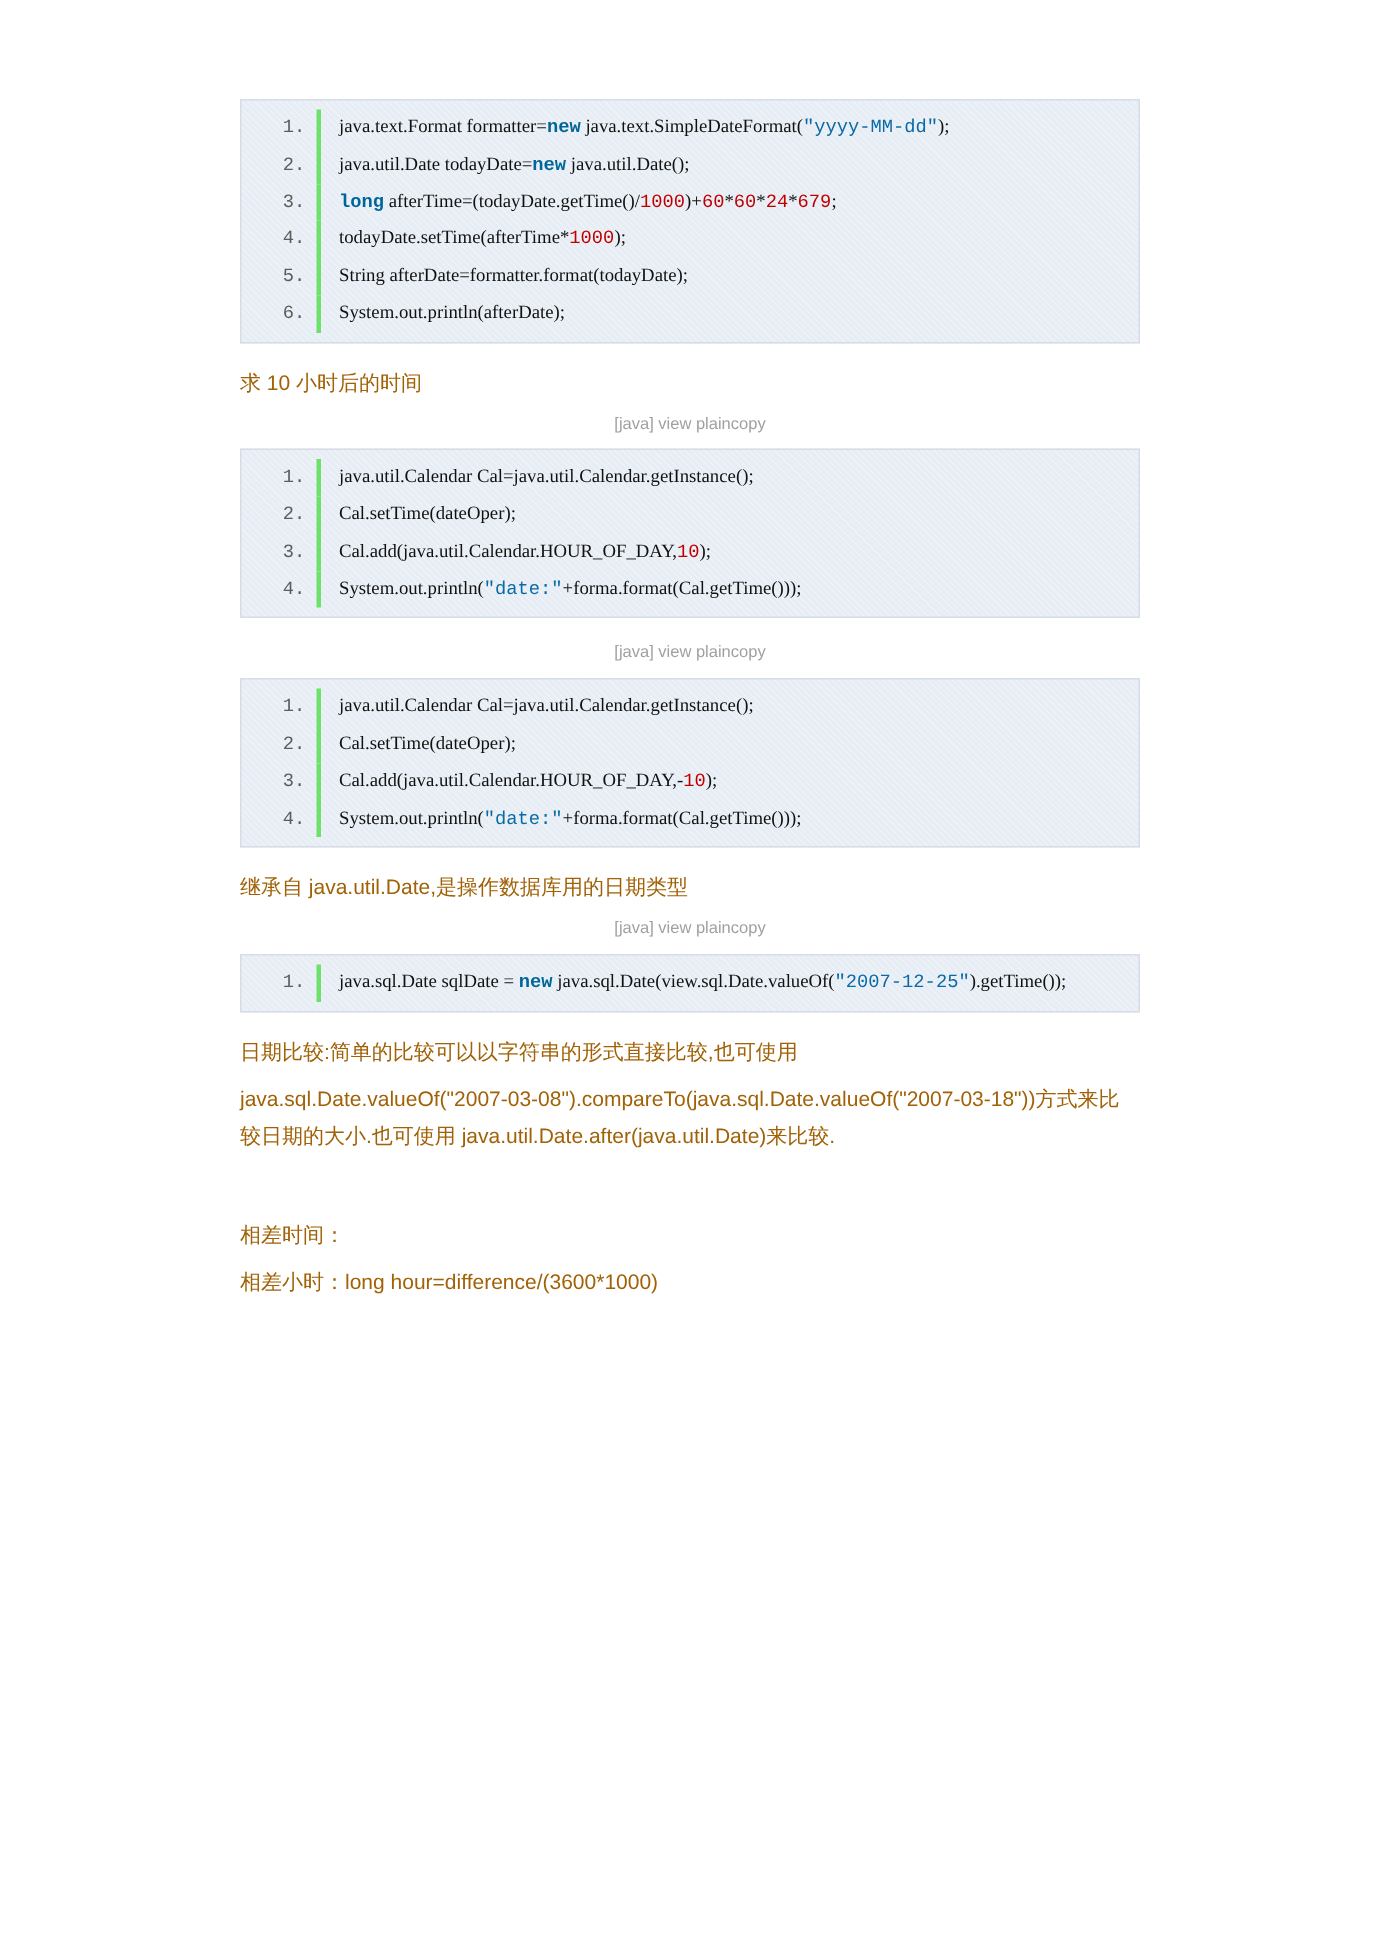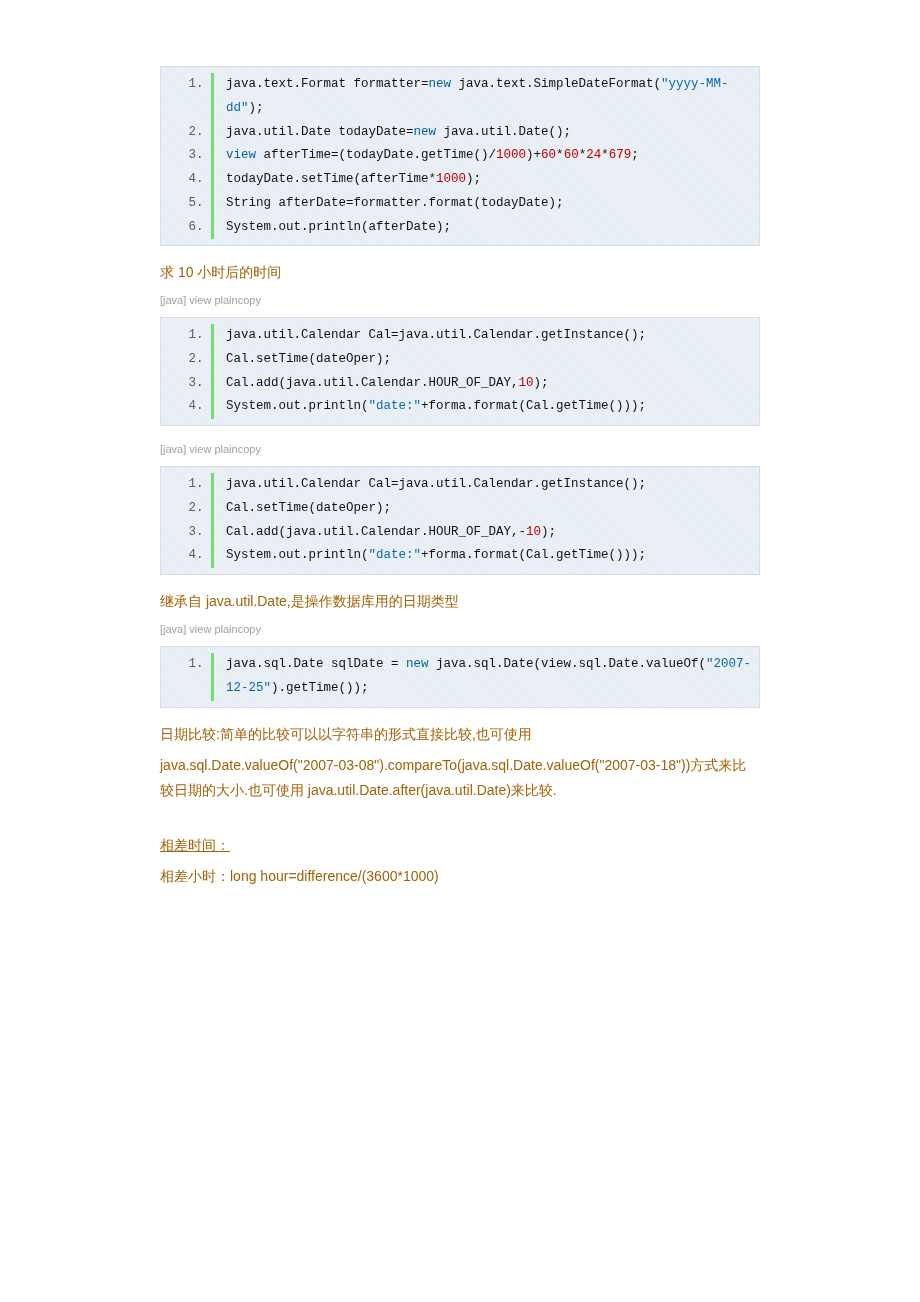--- a/index.html
+++ b/index.html
@@ -29,45 +29,46 @@
     list-style: decimal;
     margin: 0;
     padding: 0 0 0 50px;
     color: #5c5c5c;
   }
   .codebox ol li {
     border-left: 3px solid #6ce26c;
     padding-left: 12px;
     color: #5c5c5c;
   }
-  .codebox ol li span.t { color: #111; }
-  .codebox ol li span.kw { color: #006699; font-weight: normal; }
+  .codebox ol li span.t { color: #111; font-family: Liberation Serif, serif; }
+  .codebox ol li span.kw { color: #006699; font-weight: bold; }
   .codebox ol li span.str { color: #0a6aa6; }
   .codebox ol li span.num { color: #c00000; }
   .toolbar {
     font-size: 11px;
     color: #a0a0a0;
     margin: 4px 0 4px 0;
     font-family: Arial, sans-serif;
+    text-align: center;
   }
   .para {
     margin: 14px 0 6px 0;
     color: #a16207;
   }
 </style>
 </head>
 <body>
 
 <div class="content">
 
   <div class="codebox">
     <ol>
       <li><span class="t">java.text.Format formatter=</span><span class="kw">new</span><span class="t"> java.text.SimpleDateFormat(</span><span class="str">"yyyy-MM-dd"</span><span class="t">);  </span></li>
       <li><span class="t">java.util.Date todayDate=</span><span class="kw">new</span><span class="t"> java.util.Date();  </span></li>
-      <li><span class="kw">view</span><span class="t"> afterTime=(todayDate.getTime()/</span><span class="num">1000</span><span class="t">)+</span><span class="num">60</span><span class="t">*</span><span class="num">60</span><span class="t">*</span><span class="num">24</span><span class="t">*</span><span class="num">679</span><span class="t">;  </span></li>
+      <li><span class="kw">long</span><span class="t"> afterTime=(todayDate.getTime()/</span><span class="num">1000</span><span class="t">)+</span><span class="num">60</span><span class="t">*</span><span class="num">60</span><span class="t">*</span><span class="num">24</span><span class="t">*</span><span class="num">679</span><span class="t">;  </span></li>
       <li><span class="t">todayDate.setTime(afterTime*</span><span class="num">1000</span><span class="t">);  </span></li>
       <li><span class="t">String afterDate=formatter.format(todayDate);  </span></li>
       <li><span class="t">System.out.println(afterDate);  </span></li>
     </ol>
   </div>
 
   <div class="para">求 10 小时后的时间</div>
   <div class="toolbar">[java] view plaincopy</div>
   <div class="codebox">
     <ol>
@@ -92,16 +93,16 @@
   <div class="toolbar">[java] view plaincopy</div>
   <div class="codebox">
     <ol>
       <li><span class="t">java.sql.Date sqlDate = </span><span class="kw">new</span><span class="t"> java.sql.Date(view.sql.Date.valueOf(</span><span class="str">"2007-12-25"</span><span class="t">).getTime());  </span></li>
     </ol>
   </div>
 
   <div class="para">日期比较:简单的比较可以以字符串的形式直接比较,也可使用</div>
   <div class="para" style="margin-top:0;">java.sql.Date.valueOf("2007-03-08").compareTo(java.sql.Date.valueOf("2007-03-18"))方式来比较日期的大小.也可使用 java.util.Date.after(java.util.Date)来比较.</div>
 
-  <div class="para" style="margin-top:30px;text-decoration:underline;">相差时间：</div>
+  <div class="para" style="margin-top:40px;">相差时间：</div>
   <div class="para" style="margin-top:0;">相差小时：long hour=difference/(3600*1000)</div>
 
 </div>
 
 </body></html>

